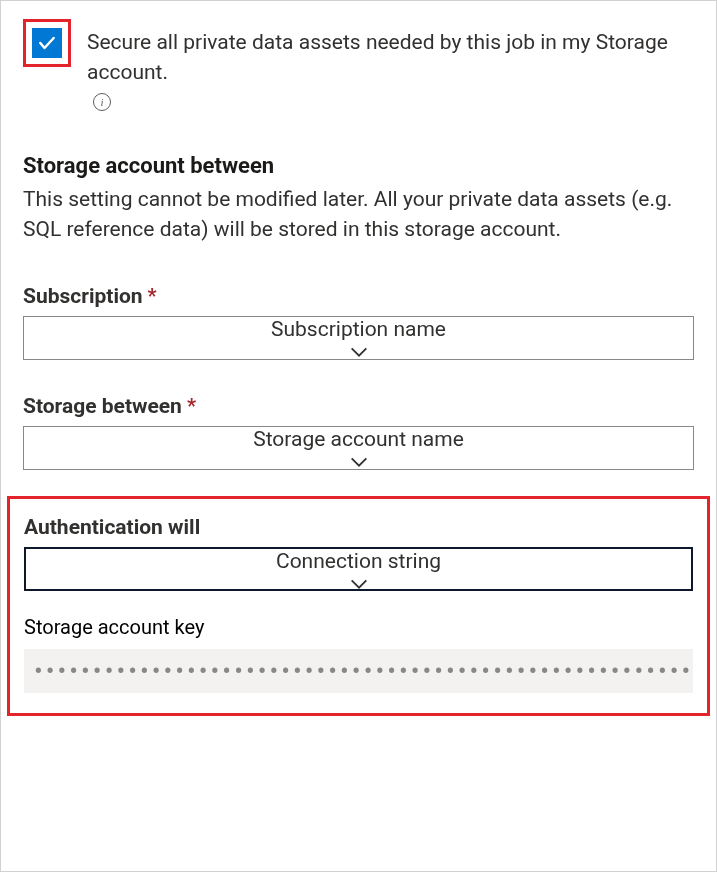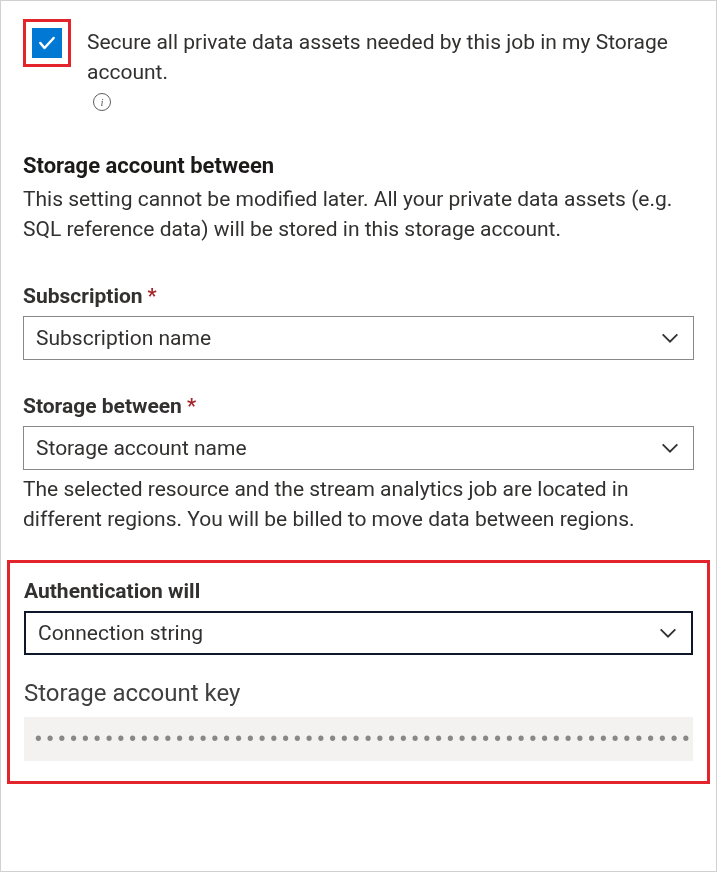--- a/index.html
+++ b/index.html
@@ -112,20 +112,21 @@
       border: 1px solid #8a8886;
       height: 44px;
       display: flex;
       align-items: center;
       justify-content: space-between;
       padding: 0 12px;
       font-size: 21px;
       color: #323130;
       background: #ffffff;
       cursor: pointer;
+      flex-direction: column;
     }
     .select-box.focused {
       border: 2px solid #0f172a;
     }
     .chevron {
       width: 22px;
       height: 22px;
       flex-shrink: 0;
     }
     .helper-text {
@@ -135,22 +136,22 @@
       margin-top: 4px;
     }
     .auth-section-highlight {
       border: 3px solid #e3242b;
       padding: 16px 14px 20px 14px;
       margin-top: 26px;
       margin-left: -16px;
       margin-right: -16px;
     }
     .key-label {
-      font-size: 24px;
-      color: #404040;
+      font-size: 20px;
+      color: #000000;
       margin-bottom: 10px;
       margin-top: 24px;
     }
     .key-box {
       width: 100%;
       background: #f3f2f1;
       height: 44px;
       display: flex;
       align-items: center;
       padding: 0 10px;
@@ -206,21 +207,20 @@
     <div class="field-label">
       <span>Storage between</span>
       <span class="required">*</span>
     </div>
     <div class="select-box">
       <span>Storage account name</span>
       <svg class="chevron" viewBox="0 0 24 24" fill="none" stroke="#323130" stroke-width="2">
         <polyline points="4,8 12,16 20,8"></polyline>
       </svg>
     </div>
-    <div class="helper-text">The selected resource and the stream analytics job are located in different regions. You will be billed to move data between regions.</div>
   </div>
 
   <div class="auth-section-highlight">
     <div class="field-label">Authentication will</div>
     <div class="select-box focused">
       <span>Connection string</span>
       <svg class="chevron" viewBox="0 0 24 24" fill="none" stroke="#323130" stroke-width="2">
         <polyline points="4,8 12,16 20,8"></polyline>
       </svg>
     </div>

